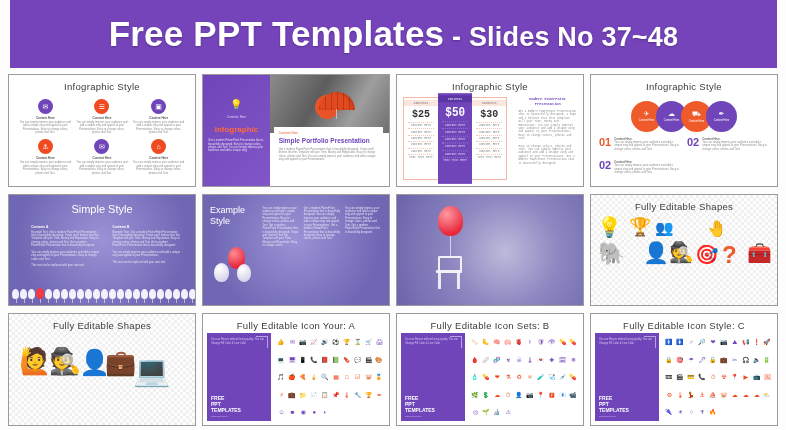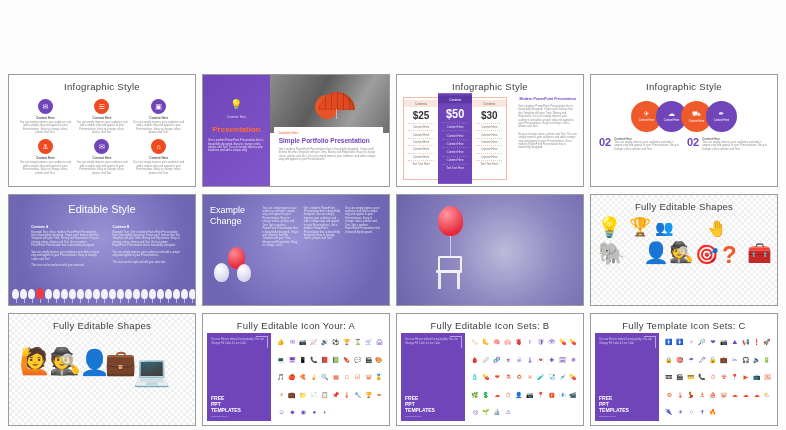--- a/index.html
+++ b/index.html
@@ -80,21 +80,21 @@
     box-shadow:inset -3px 0 3px rgba(0,0,0,.15);}
   .umb:after{content:"";position:absolute;left:49%;top:95%;width:1px;height:10px;background:#bdbdbd;}
   .umb-rib{position:absolute;left:0;top:0;width:100%;height:100%;
     background:repeating-linear-gradient(90deg,rgba(0,0,0,.18) 0 .5px,rgba(0,0,0,0) .5px 6px);
     border-radius:18px 18px 0 0;}
   .pf-card{position:absolute;left:38%;right:3%;top:47%;bottom:3%;background:#fff;padding:4px 5px;box-sizing:border-box;}
   .pf-card .kicker{font-size:3px;color:#ef5a2b;margin-bottom:2px;}
   .pf-card .hl{font-size:6.5px;font-weight:bold;color:#6f45b9;line-height:8px;margin-bottom:3px;}
 
   
-  .pr-wrap{position:absolute;left:6px;top:22px;right:6px;bottom:6px;display:flex;gap:8px;}
+  .pr-wrap{position:absolute;left:6px;top:22px;right:6px;bottom:6px;display:flex;gap:8px;font-family:Liberation Mono, monospace;}
   .pr-table{flex:0 0 60%;border:1px solid #f3b9a5;display:flex;position:relative;box-sizing:border-box;}
   .pr-col{flex:1;display:flex;flex-direction:column;align-items:center;padding-top:2px;}
   .pr-col.mid{background:#6f45b9;transform:scaleY(1.12);z-index:2;}
   .pr-hd{font-size:3px;color:#6b6b6b;background:#fbe6de;width:100%;text-align:center;padding:1.5px 0;}
   .pr-col.mid .pr-hd{background:#5c36a4;color:#fff;}
   .pr-price{font-size:10px;font-weight:bold;color:#333;margin:3px 0 2px;}
   .pr-col.mid .pr-price{font-size:11px;color:#fff;}
   .pr-row{font-size:2.8px;color:#777;padding:1.2px 0;border-top:.5px dotted #f0c5b3;width:76%;text-align:center;}
   .pr-col.mid .pr-row{color:#e9dffb;border-top:.5px dotted #8a6fcb;}
   .pr-side{flex:1;padding-left:3px;}
@@ -167,20 +167,25 @@
   .ic-card .url{position:absolute;left:4px;bottom:3px;font-size:2.4px;color:#cdb9ef;}
   .ic-grid{flex:1;display:grid;grid-template-columns:repeat(10,1fr);grid-template-rows:repeat(5,1fr);
     align-items:center;justify-items:center;font-size:6px;line-height:6px;}
   .ic-grid span{display:block;}
 </style>
 </head>
 <body>
 
 <div id="page">
 
+  <div class="header">
+    <div class="header-title">
+      <span class="t-main">Free PPT Templates</span><span class="t-sub"> -  Slides No 37~48</span>
+    </div>
+  </div>
 
   <div class="grid">
 
     <div class="slide">
       <div class="slide-inner">
         <div class="s-title">Infographic Style</div>
         <div class="ig-grid">
           <div class="ig-cell">
             <div class="ig-circ" style="background:#6f45b9">
                 <span>✉</span>
@@ -237,21 +242,21 @@
           </div>
         </div>
       </div>
     </div>
 
     <div class="slide">
       <div class="slide-inner">
         <div class="pf-left">
           <div class="pf-bulb">💡</div>
           <div class="pf-cap">Contents Here</div>
-          <div class="pf-word">Presentation</div>
+          <div class="pf-word">Infographic</div>
           <div class="pf-p tiny w">Get a modern PowerPoint Presentation that is beautifully designed. Easy to change colors, photos and Text. You can simply impress your audience and add a unique zing.</div>
         </div>
         <div class="pf-photo">
           <div class="umb">
               <div class="umb-rib"></div>
             </div>
         </div>
         <div class="pf-card">
           <div class="kicker">Contents Here</div>
           <div class="hl">Simple Portfolio Presentation</div>
@@ -321,41 +326,48 @@
             <span class="gl">⛟</span>
               <span class="lb">Content Here</span>
           </div>
           <div class="cc" style="background:#6f45b9">
             <span class="gl">✒</span>
               <span class="lb">Content Here</span>
           </div>
         </div>
         <div class="n4">
           <div class="item">
-            <div class="num" style="color:#6f45b9">02</div>
+            <div class="num" style="color:#ef5a2b">01</div>
             <div class="tx">
                 <div class="hd">Content Here</div>
                 <div class="tiny">You can simply impress your audience and add a unique zing and appeal to your Presentations. Easy to change colors, photos and Text.</div>
               </div>
           </div>
           <div class="item">
             <div class="num" style="color:#6f45b9">02</div>
             <div class="tx">
                 <div class="hd">Content Here</div>
                 <div class="tiny">You can simply impress your audience and add a unique zing and appeal to your Presentations. Easy to change colors, photos and Text.</div>
               </div>
           </div>
+          <div class="item">
+            <div class="num" style="color:#6f45b9">02</div>
+            <div class="tx">
+                <div class="hd">Content Here</div>
+                <div class="tiny">You can simply impress your audience and add a unique zing and appeal to your Presentations. Easy to change colors, photos and Text.</div>
+              </div>
+          </div>
         </div>
       </div>
     </div>
 
     <div class="slide">
       <div class="slide-inner">
         <div class="bgpurple"></div>
-        <div class="cs-title">Editable  Style</div>
+        <div class="cs-title">Simple  Style</div>
         <div class="cs-cols">
           <div class="cs-col">
             <div class="hd">Contents A</div>
             <div class="tiny w">Example Text : Get a modern PowerPoint Presentation that is beautifully designed. I hope and I believe that this Template will your Time, Money and Reputation. Easy to change colors, photos and Text. Get a modern PowerPoint Presentation that is beautifully designed.</div>
             <div class="tiny w" style="margin-top:3px">You can simply impress your audience and add a unique zing and appeal to your Presentations. Easy to change colors and Text.</div>
             <div class="tiny w" style="margin-top:3px">This text can be replaced with your own text.</div>
           </div>
           <div class="cs-col">
             <div class="hd">Contents B</div>
             <div class="tiny w">Example Text : Get a modern PowerPoint Presentation that is beautifully designed. I hope and I believe that this Template will your Time, Money and Reputation. Easy to change colors, photos and Text. Get a modern PowerPoint Presentation that is beautifully designed.</div>
@@ -389,21 +401,21 @@
             <div class="bl"></div>
           </div>
       </div>
     </div>
 
     <div class="slide">
       <div class="slide-inner">
         <div class="bgpurple"></div>
         <div class="colsty-t">
           <div>Example</div>
-          <div>Change</div>
+          <div>Style</div>
         </div>
         <div class="bl-group">
           <div class="bl-big"></div>
           <div class="bl-w1"></div>
           <div class="bl-w2"></div>
         </div>
         <div class="colsty-cols">
           <div class="c tiny w">You can simply impress your audience and add a unique zing and appeal to your Presentations. Easy to change colors, photos and Text. Get a modern PowerPoint Presentation that is beautifully designed. I hope and I believe that this Template will your Time, Money and Reputation. Easy to change colors.</div>
           <div class="c tiny w">Get a modern PowerPoint Presentation that is beautifully designed. You can simply impress your audience and add a unique zing and appeal to your Presentations. Get a modern PowerPoint Presentation that is beautifully designed. Easy to change colors, photos and Text.</div>
           <div class="c tiny w">You can simply impress your audience and add a unique zing and appeal to your Presentations. Easy to change colors, photos and Text. Get a modern PowerPoint Presentation that is beautifully designed.</div>
@@ -581,21 +593,21 @@
               <span style="color: rgb(111, 69, 185);">🌱</span>
               <span style="color: rgb(111, 69, 185);">🔬</span>
               <span style="color: rgb(111, 69, 185);">⚠</span>
             </div>
         </div>
       </div>
     </div>
 
     <div class="slide">
       <div class="slide-inner">
-        <div class="s-title">Fully Template Icon Sets: C</div>
+        <div class="s-title">Fully Editable Icon Style: C</div>
         <div class="iconset">
           <div class="ic-card">
             <div class="corner"></div>
             <div class="top-tx">You can Resize without losing quality. You can Change Fill Color &amp; Line Color</div>
             <div class="brand">
               <div>FREE</div>
               <div>PPT</div>
               <div>TEMPLATES</div>
             </div>
             <div class="url">www.allppt.com</div>

